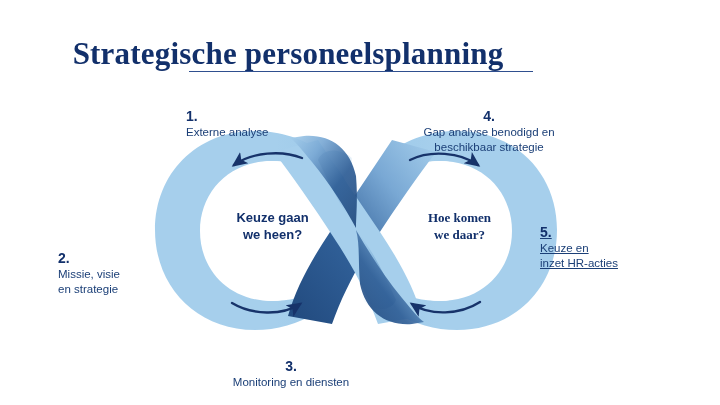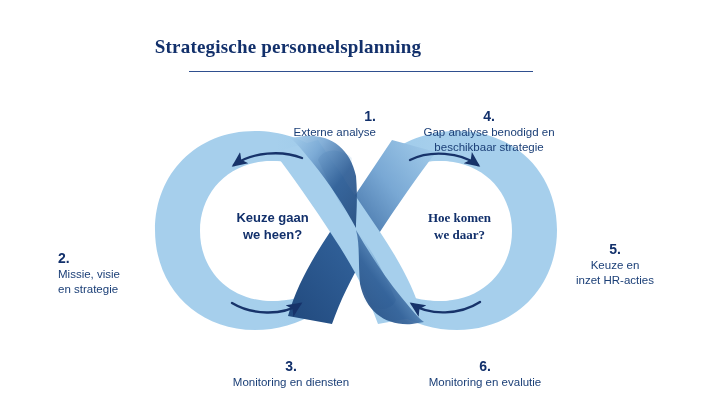--- a/index.html
+++ b/index.html
@@ -21,21 +21,21 @@
 
   
   .title {
     position: absolute;
     left: 0;
     top: 36px;
     width: 576px;
     text-align: center;
     font-family: "Liberation Serif", serif;
     font-weight: bold;
-    font-size: 19px;
+    font-size: 31px;
     letter-spacing: 0.2px;
     color: #12306b;
     white-space: nowrap;
   }
   .title-rule {
     position: absolute;
     left: 189px;
     top: 71px;
     width: 344px;
     height: 0;
@@ -49,24 +49,24 @@
     font-size: 11.5px;
     line-height: 15px;
     white-space: pre-line;
   }
   .label .num {
     font-weight: bold;
     font-size: 14px;
     color: #12306b;
   }
 
-  #label-1 { left: 186px; top: 94px;  width: 190px; text-align: right; }
+  #label-1 { left: 186px; top: 94px;  width: 190px; text-align: left; }
   #label-4 { left: 384px; top: 94px;  width: 210px; text-align: center; }
   #label-2 { left: 58px;  top: 236px; width: 140px; text-align: left; }
-  #label-5 { left: 540px; top: 227px; width: 150px; text-align: center; }
+  #label-5 { left: 540px; top: 210px; width: 150px; text-align: left; text-decoration: underline; }
   #label-3 { left: 196px; top: 344px; width: 190px; text-align: center; }
   #label-6 { left: 380px; top: 344px; width: 210px; text-align: center; }
 
   
   .inner-caption {
     position: absolute;
     color: #12306b;
     font-weight: bold;
     font-size: 13px;
     line-height: 17px;
@@ -249,18 +249,14 @@
     <span class="num">5.</span>
     <span>Keuze en
 inzet HR-acties</span>
   </div>
 
   <div class="label" id="label-3">
     <span class="num">3.</span>
     <span>Monitoring en diensten</span>
   </div>
 
-  <div class="label" id="label-6">
-    <span class="num">6.</span>
-    <span>Monitoring en evalutie</span>
-  </div>
 
 </div>
 
 </body></html>

